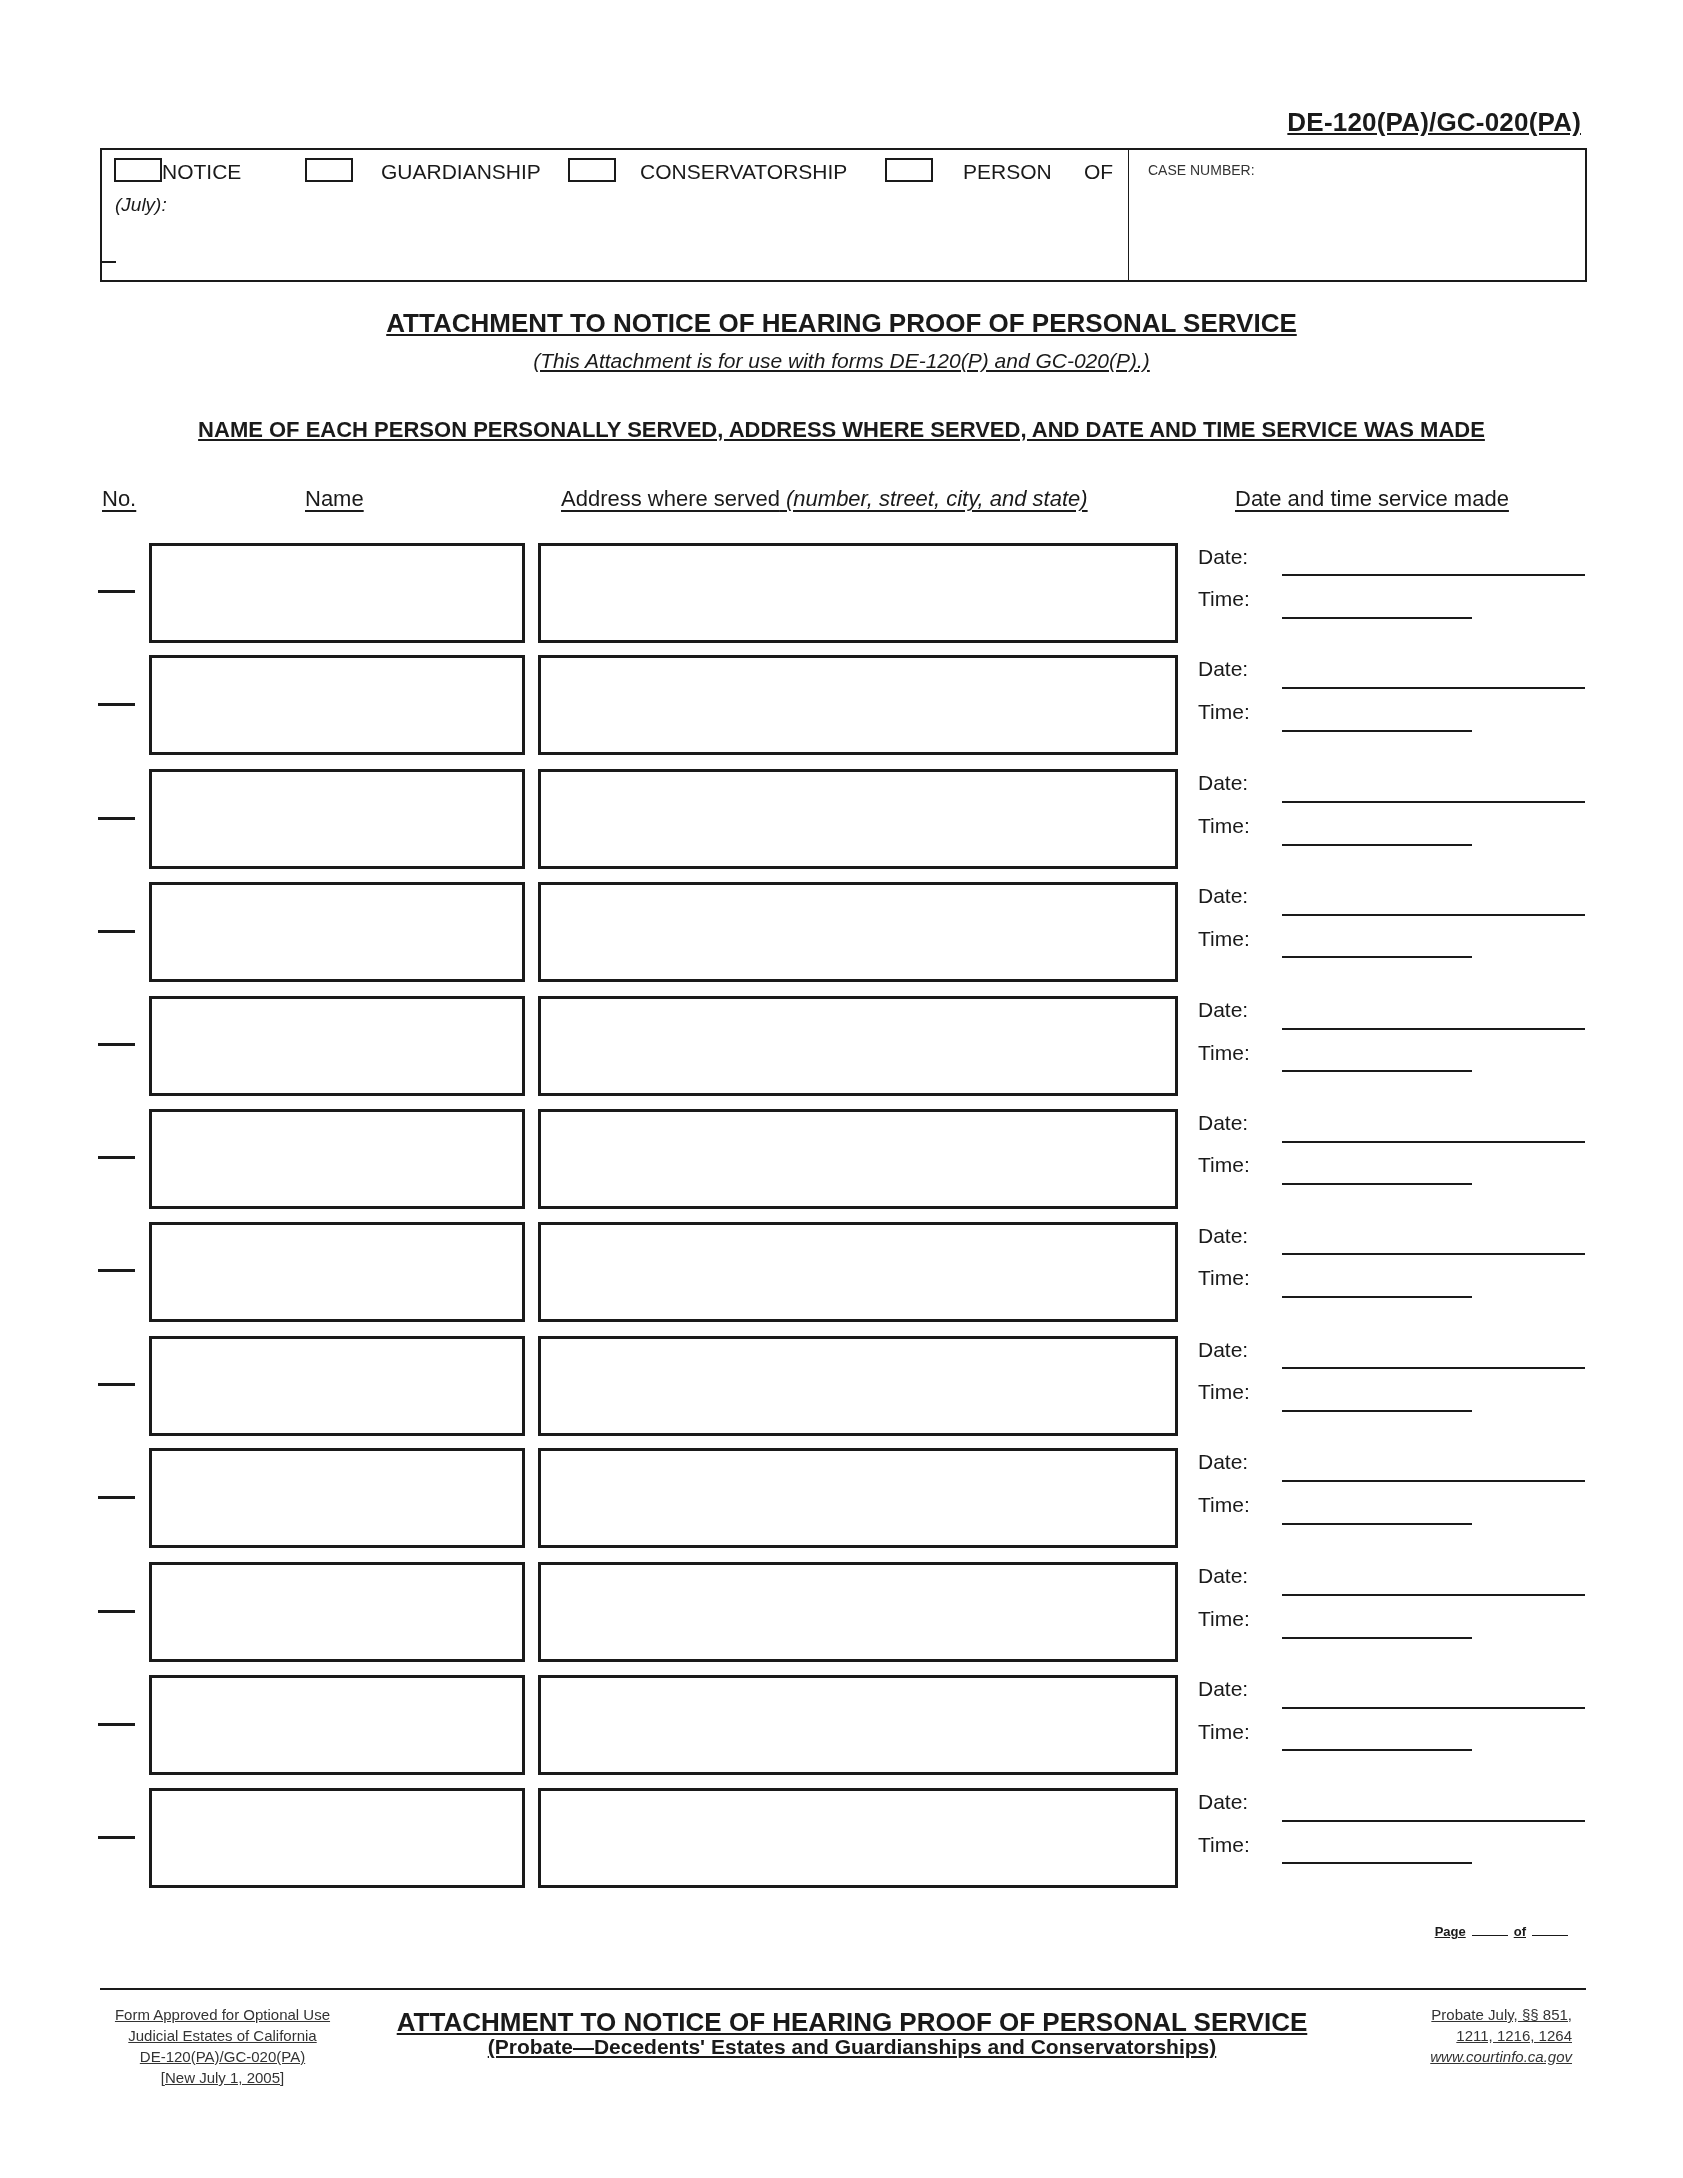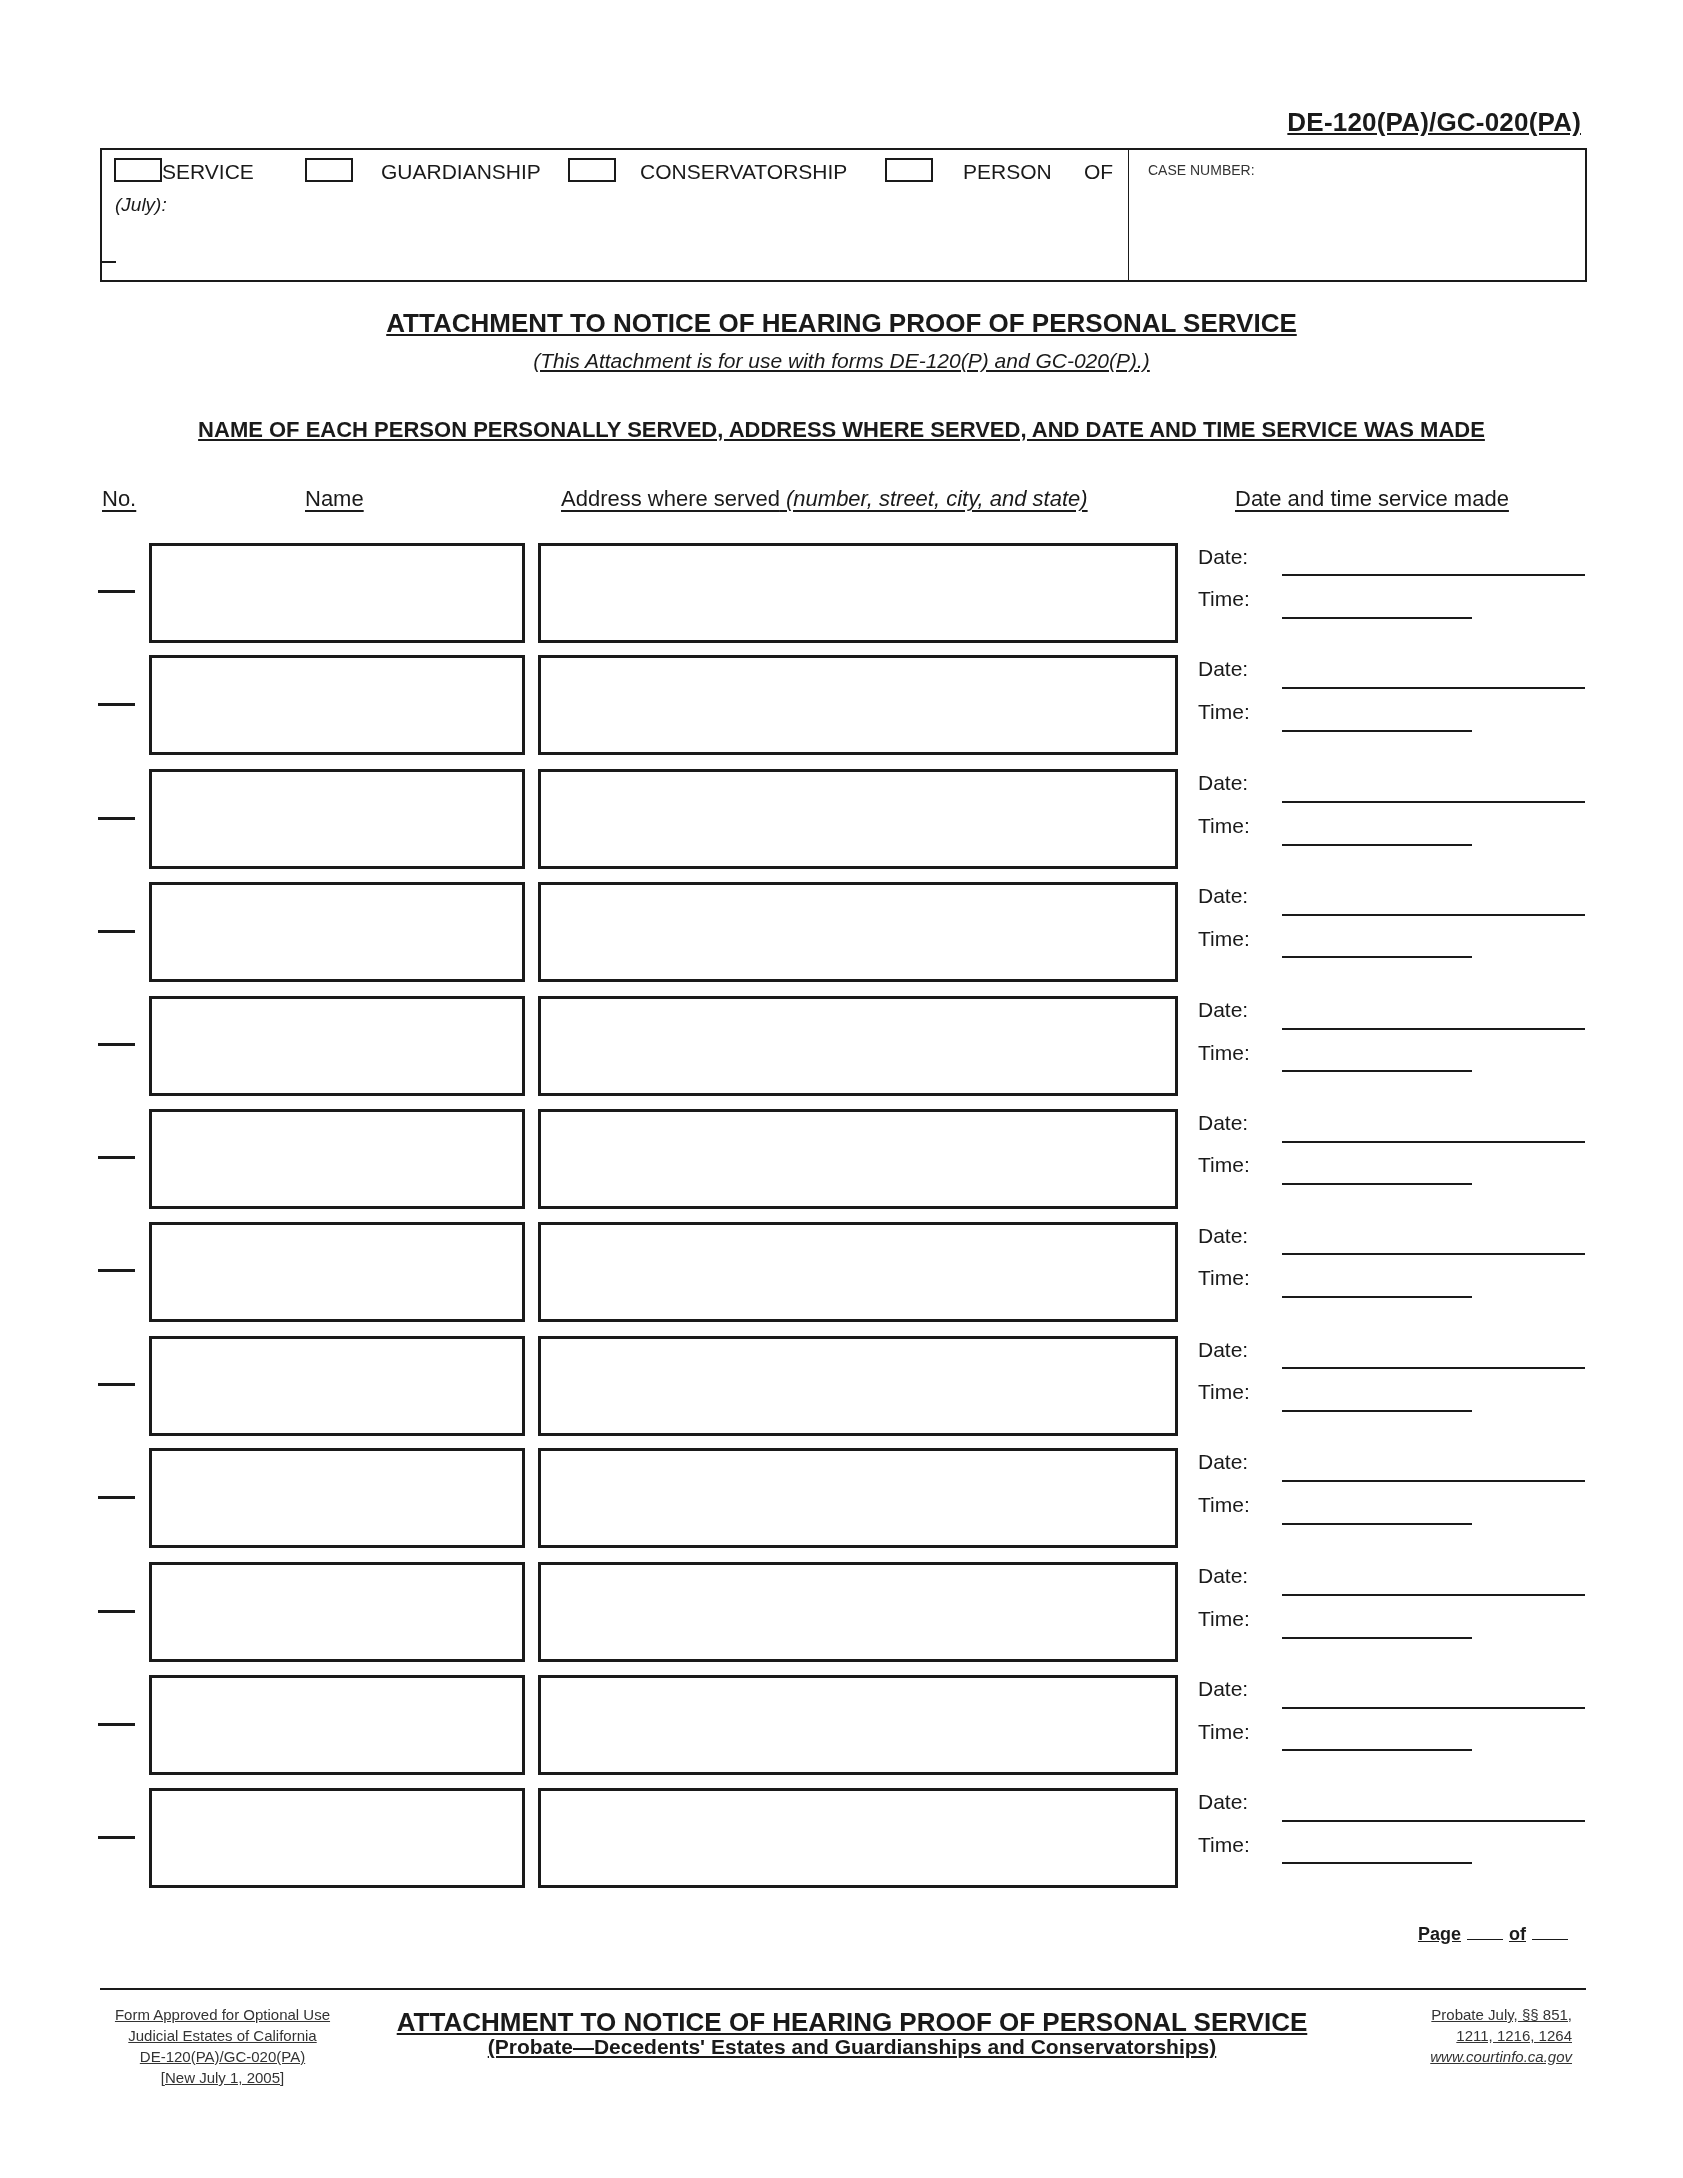--- a/index.html
+++ b/index.html
@@ -17,38 +17,38 @@
   .title { left:0; width:1683px; text-align:center; }
   .main-title { top:308px; font-size:26px; font-weight:bold; }
   .sub-title { top:349px; font-size:21px; font-style:italic; }
   .section-head { top:417px; font-size:22px; font-weight:bold; }
   .col-head { top:486px; font-size:22px; text-decoration:underline; text-underline-offset:4px; }
   .row-dash { position:absolute; left:98px; width:37px; border-top:3px solid #1a1a1a; }
   .name-box { position:absolute; left:149px; width:376px; height:100px; border:3px solid #1a1a1a; box-sizing:border-box; }
   .addr-box { position:absolute; left:538px; width:640px; height:100px; border:3px solid #1a1a1a; box-sizing:border-box; }
   .dt-label { position:absolute; left:1198px; font-size:21px; }
   .dt-line { position:absolute; left:1282px; border-top:2.5px solid #1a1a1a; }
-  .page-of { right:109px; top:1924px; font-size:18px; font-weight:bold; }
+  .page-of { right:109px; top:1924px; font-size:13px; font-weight:bold; }
   .page-of .blank { display:inline-block; width:36px; border-bottom:1.5px solid #1a1a1a; margin:0 6px; vertical-align:baseline; }
   .footer-rule { left:100px; top:1988px; width:1486px; border-top:2.5px solid #1a1a1a; }
   .footer-left { left:94px; top:2004px; width:257px; text-align:center; font-size:15px; line-height:21px; color:#333; }
   .footer-title { left:337px; width:1030px; text-align:center; }
   .footer-main { top:1985px; font-size:26px; font-weight:bold; margin-top:22px; }
   .footer-sub { top:2035px; font-size:21px; font-weight:bold; }
   .footer-right { right:111px; top:2004px; text-align:right; font-size:15px; line-height:21px; color:#333; }
   .footer-right .url { font-style:italic; }
 </style>
 </head>
 <body>
 
 <div class="abs form-id">DE-120(PA)/GC-020(PA)</div>
 
 <div class="abs hdr-box">
   <div class="cb" style="left:12px"></div>
-  <span class="cb-label" style="left:60px">SERVICE</span>
+  <span class="cb-label" style="left:60px">NOTICE</span>
   <div class="cb" style="left:203px"></div>
   <span class="cb-label" style="left:279px">GUARDIANSHIP</span>
   <div class="cb" style="left:466px"></div>
   <span class="cb-label" style="left:538px">CONSERVATORSHIP</span>
   <div class="cb" style="left:783px"></div>
   <span class="cb-label" style="left:861px">PERSON</span>
   <span class="cb-label" style="left:982px">OF</span>
   <span class="name-label">(July):</span>
   <div class="name-tick"></div>
   <div class="hdr-divider"></div>

